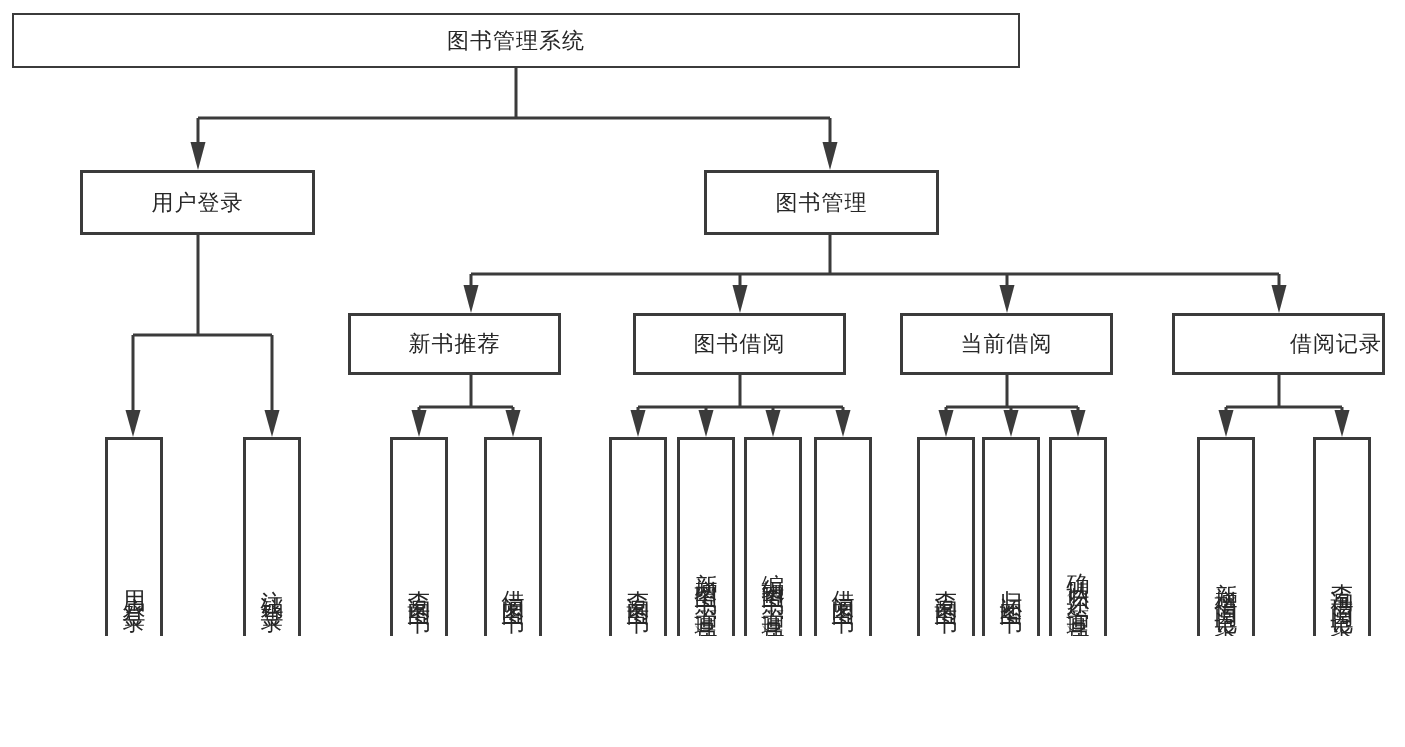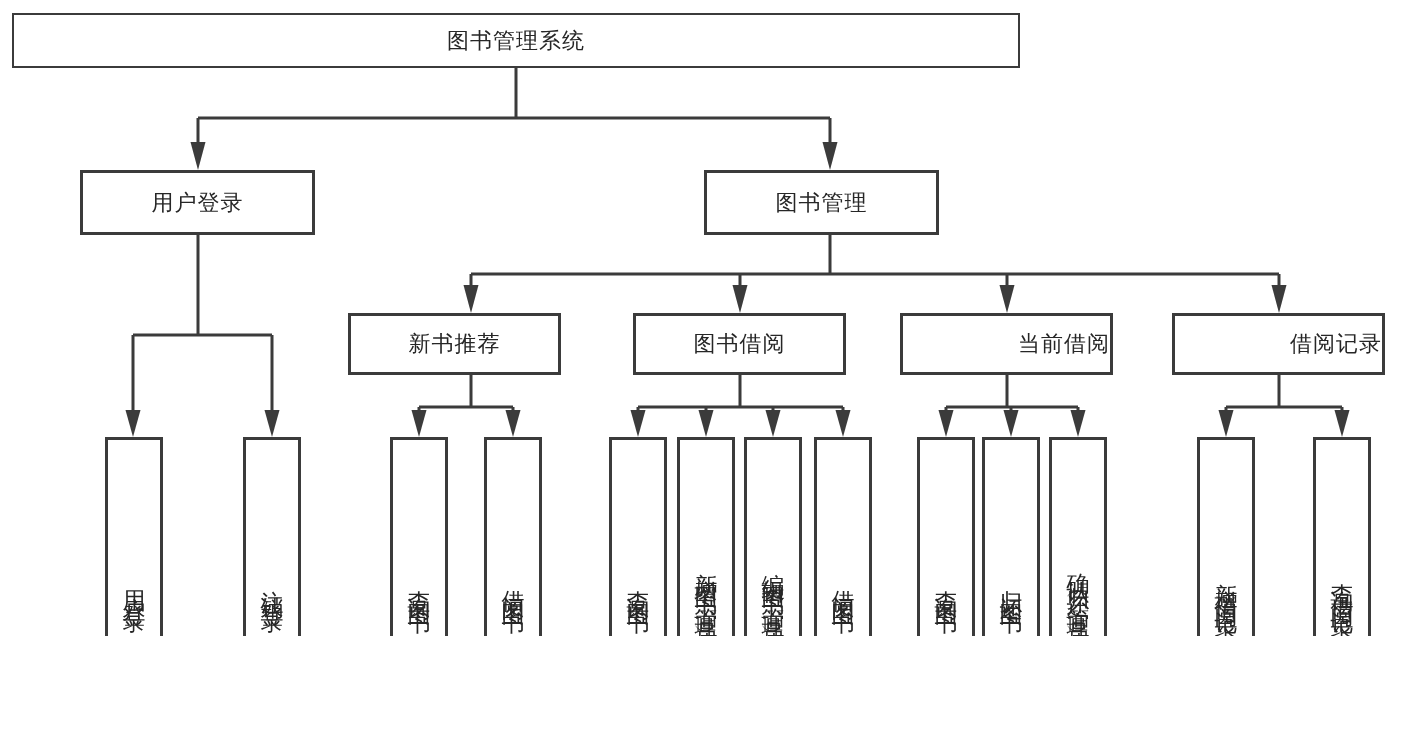--- a/index.html
+++ b/index.html
@@ -109,21 +109,21 @@
   <div class="box l2" style="left:704px;">
     <span class="hlabel">图书管理</span>
   </div>
 
   <div class="box l3" style="left:348px;">
     <span class="hlabel">新书推荐</span>
   </div>
   <div class="box l3" style="left:633px;">
     <span class="hlabel">图书借阅</span>
   </div>
-  <div class="box l3" style="left:900px;justify-content:flex-end;">
+  <div class="box l3" style="left:900px;">
     <span class="hlabel">当前借阅</span>
   </div>
   <div class="box l3" style="left:1172px;justify-content:flex-end;">
     <span class="hlabel">借阅记录</span>
   </div>
 
   <div class="box leaf" style="left:105px;">
     <span class="vlabel">用户登录</span>
   </div>
   <div class="box leaf" style="left:243px;">

